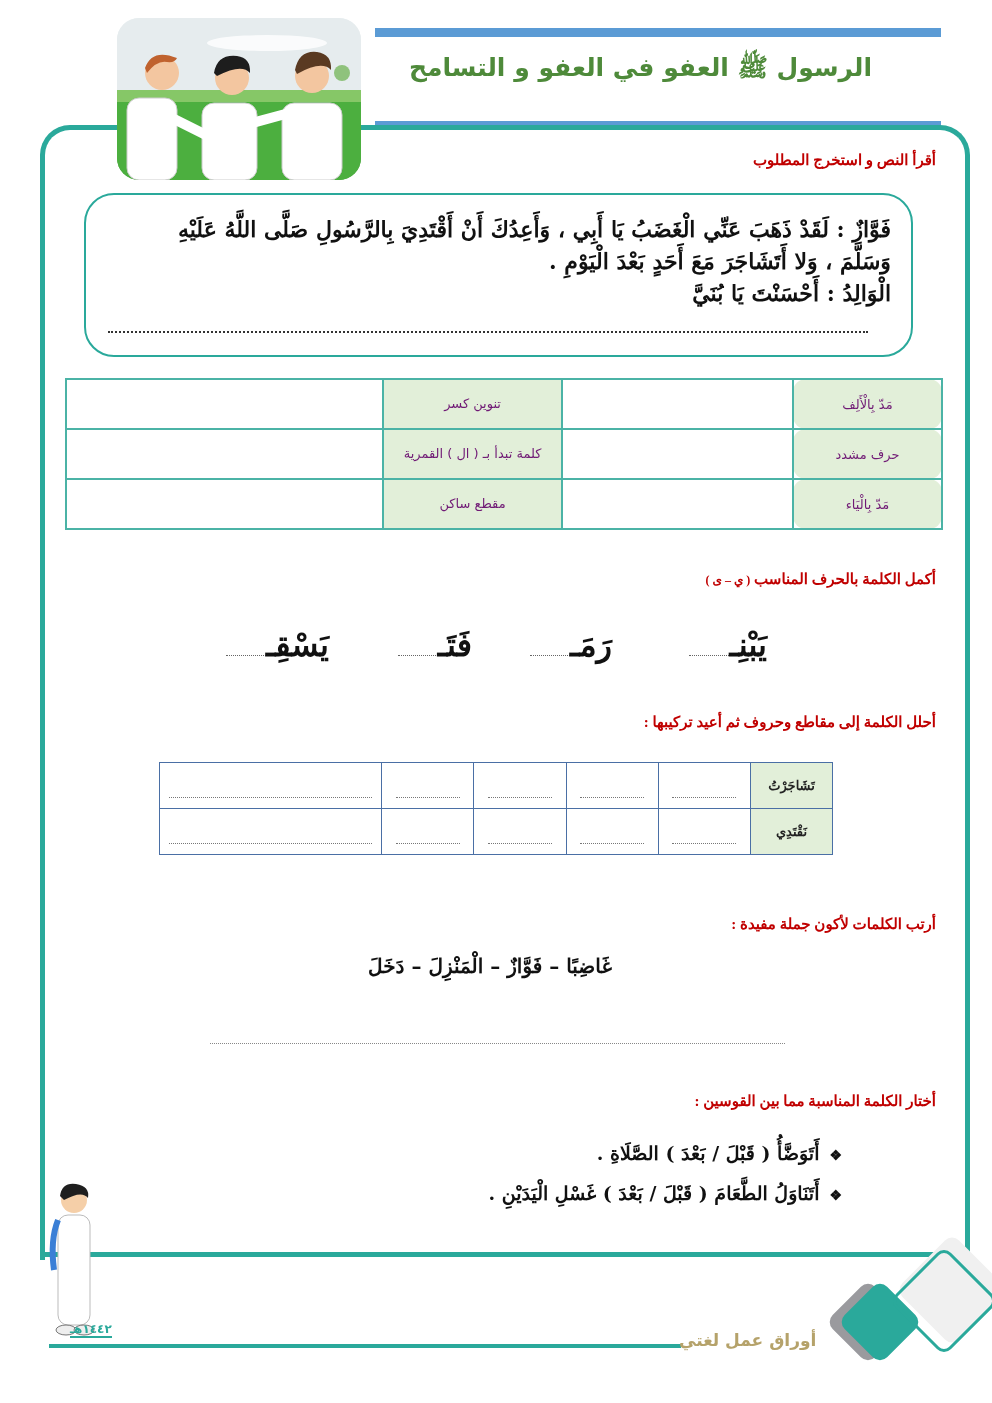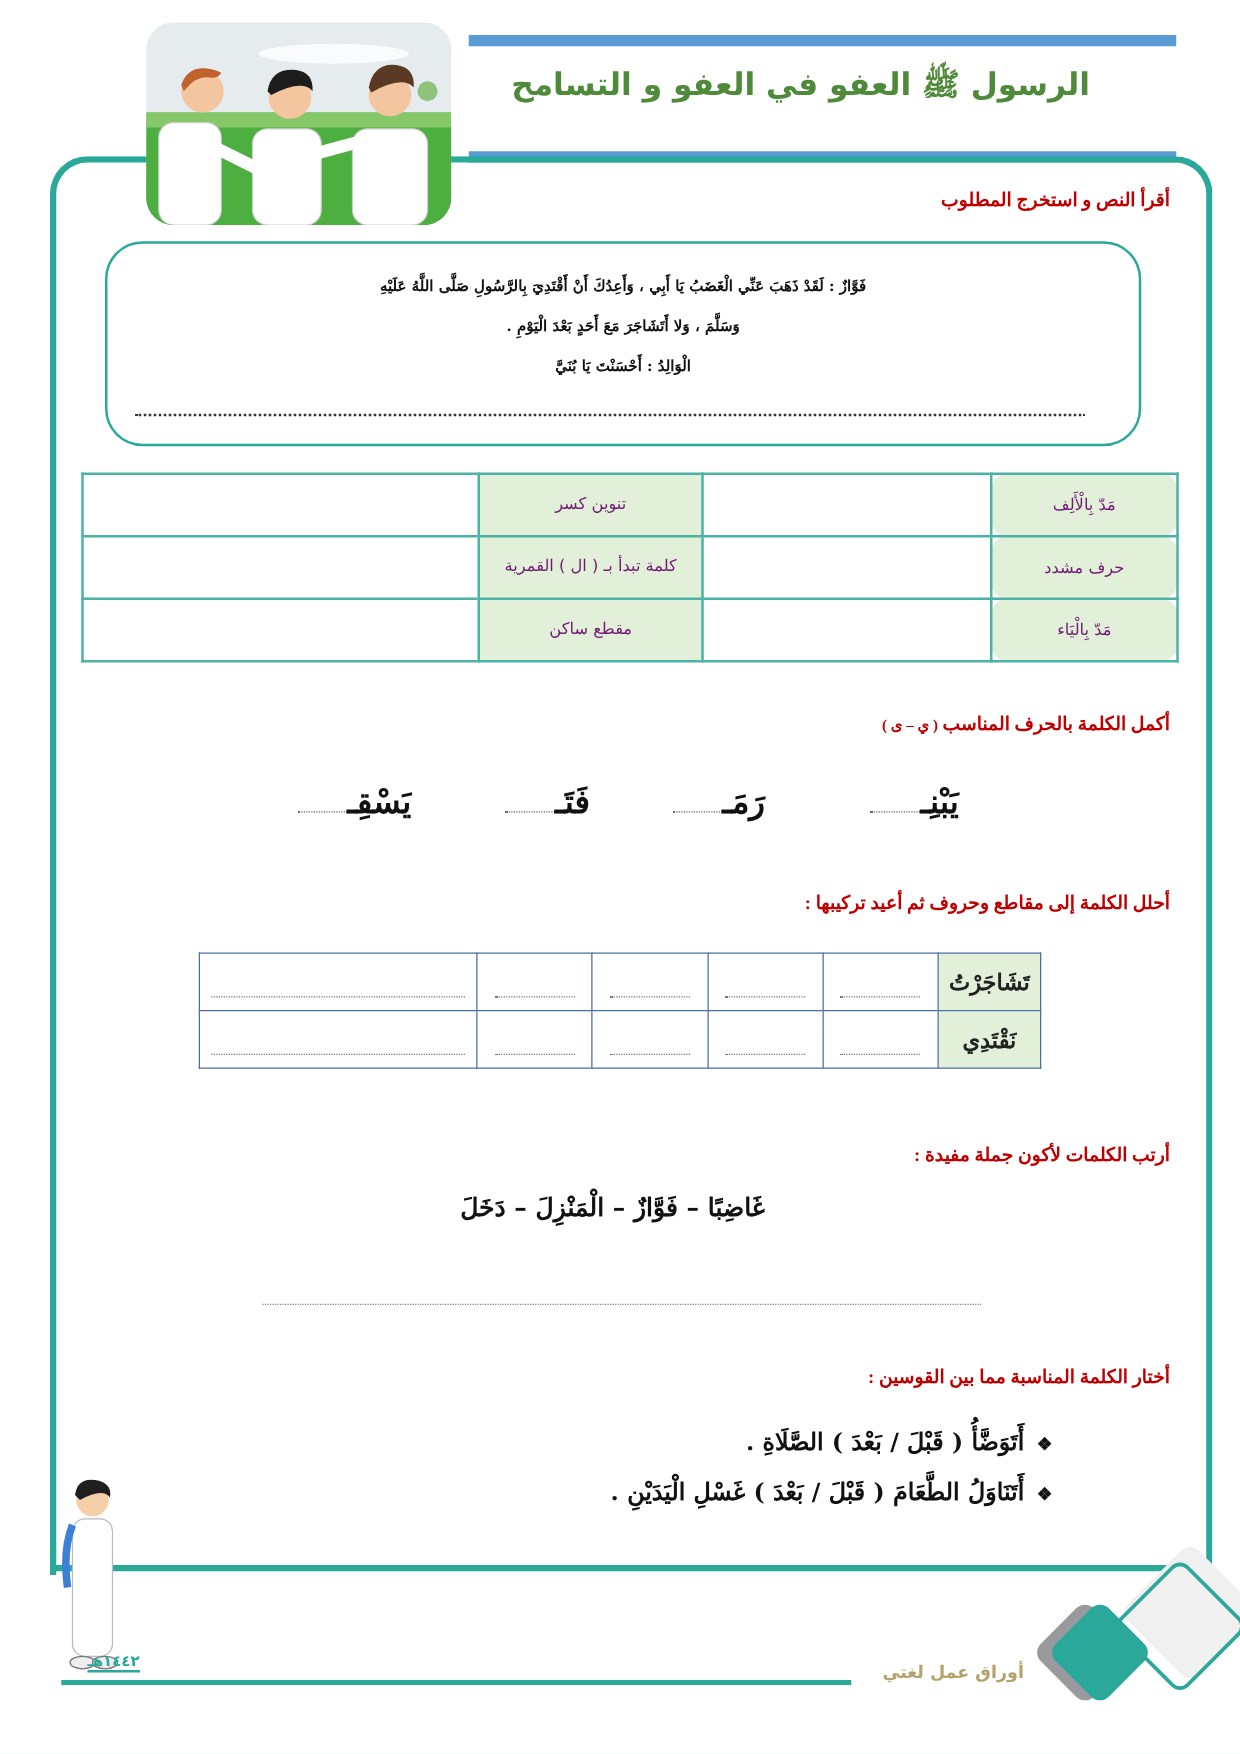--- a/index.html
+++ b/index.html
@@ -37,22 +37,22 @@
     position: absolute; right: 56px; direction: rtl; text-align: center;
     font-family: Liberation Serif, serif; font-weight: bold;
     font-size: 15px; color: #c00000;
   }
   .section-heading .paren { color: #c00000; font-size: 12px; }
 
   
   .passage {
     position: absolute; left: 84px; top: 193px; width: 829px; height: 164px;
     border: 2px solid #2aa99b; border-radius: 30px;
-    padding: 18px 20px 0 20px; direction: rtl; text-align: center;
-    font-family: "DejaVu Serif", serif; font-weight: bold; font-size: 12px; line-height: 32px;
+    padding: 18px 20px 0 20px; direction: rtl; text-align: right;
+    font-family: "DejaVu Serif", serif; font-weight: bold; font-size: 22px; line-height: 32px;
     color: #111;
   }
   .passage p { margin: 0; }
   .passage .dots {
     position: absolute; left: 22px; top: 128px; width: 760px;
     border-bottom: 2px dotted #333; height: 10px;
   }
 
   
   .tbl1 {
@@ -62,35 +62,35 @@
   .tbl1 td { border: 2px solid #4bb3a6; height: 50px; text-align: center; vertical-align: middle; }
   .tbl1 td.lbl { background: #e2efd9; color: #701a75; }
   .tbl1 td.c1 { width: 128px; border-radius: 13px; }
   .tbl1 td.c2 { width: 198px; }
   .tbl1 td.c3 { width: 154px; line-height: 20px; }
   .tbl1 td.c4 { width: 272px; }
 
   
   .word-item {
     position: absolute; top: 626px; direction: rtl; white-space: nowrap;
-    font-family: Liberation Serif, serif; font-weight: bold; font-size: 26px; color: #111;
+    font-family: Liberation Serif, serif; font-weight: bold; font-size: 32px; color: #111;
   }
   .word-item .blank {
     display: inline-block; width: 40px; border-bottom: 1px dotted #666; height: 1px; vertical-align: baseline;
   }
 
   
   .tbl2 {
     position: absolute; left: 159px; top: 762px; width: 674px; border-collapse: collapse;
     direction: rtl;
   }
   .tbl2 td { border: 1.5px solid #4a6fa5; height: 46px; vertical-align: bottom; padding-bottom: 6px; text-align: center; }
   .tbl2 td.word {
     width: 82px; background: #e2efd9; vertical-align: middle; padding: 0;
-    font-family: "DejaVu Serif", serif; font-size: 18px; font-weight: bold; color: #222;
+    font-family: "DejaVu Serif", serif; font-size: 13px; font-weight: bold; color: #222;
   }
   .tbl2 td .dl { display: inline-block; width: 70%; border-bottom: 1px dotted #777; height: 1px; }
   .tbl2 td.wide .dl { width: 92%; }
 
   
   .arrange {
     position: absolute; left: 360px; top: 954px; width: 260px; direction: rtl; text-align: center;
     font-family: "DejaVu Serif", serif; font-weight: bold; font-size: 20px; color: #111;
   }
   .arrange-line { position: absolute; left: 210px; top: 1043px; width: 575px; border-bottom: 1px dotted #888; }
@@ -105,22 +105,22 @@
   
   .boy { position: absolute; left: 44px; top: 1180px; width: 60px; height: 160px; }
 
   
   .footer-line { position: absolute; left: 49px; top: 1344px; height: 4px; background: #2aa99b; }
   .footer-year {
     position: absolute; left: 70px; top: 1322px; font-family: "DejaVu Sans", sans-serif; font-weight: bold;
     font-size: 12px; color: #2aa99b; direction: rtl; border-bottom: 2px solid #2aa99b; padding-bottom: 0;
   }
   .footer-brand {
-    position: absolute; left: 706px; top: 1330px; font-family: "DejaVu Sans", sans-serif; font-weight: bold;
-    font-size: 14px; color: #b5a26a; direction: rtl;
+    position: absolute; left: 679px; top: 1330px; font-family: "DejaVu Sans", sans-serif; font-weight: bold;
+    font-size: 17px; color: #b5a26a; direction: rtl;
   }
   .diamond { position: absolute; transform: rotate(45deg); border-radius: 10px; }
 </style>
 </head>
 <body>
 
 <div class="bar-blue" style="left:375px; top:28px; width:566px;"></div>
 <div class="bar-blue" style="left:375px; top:121px; width:566px;"></div>
 <div class="page-title">الرسول ﷺ العفو في العفو و التسامح</div>
 

